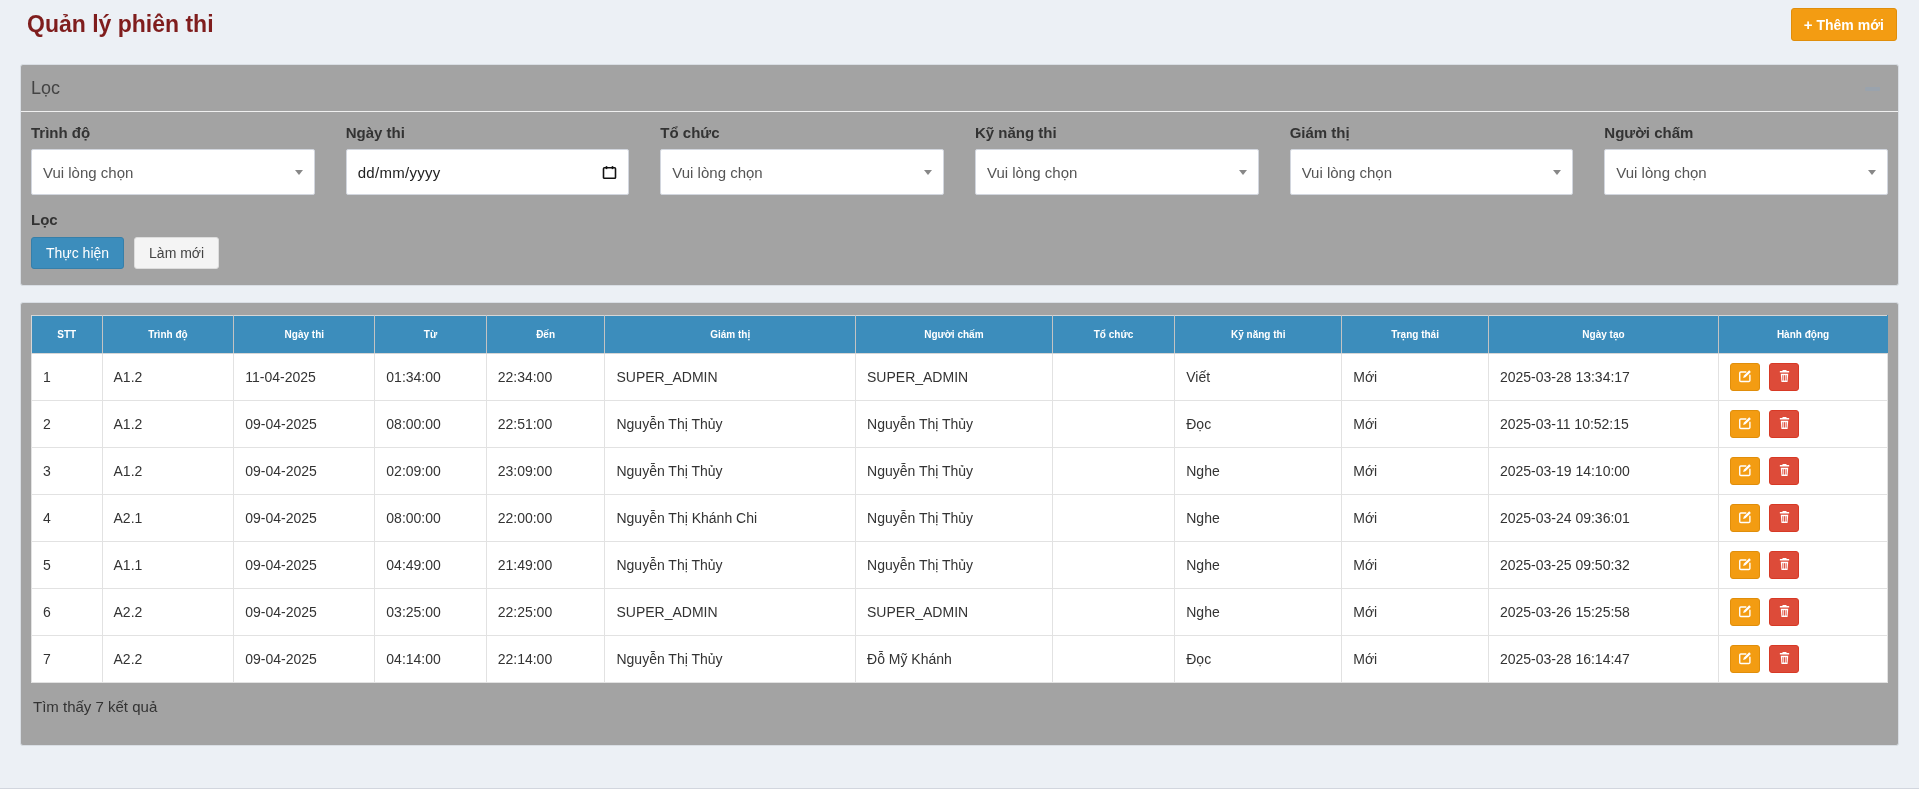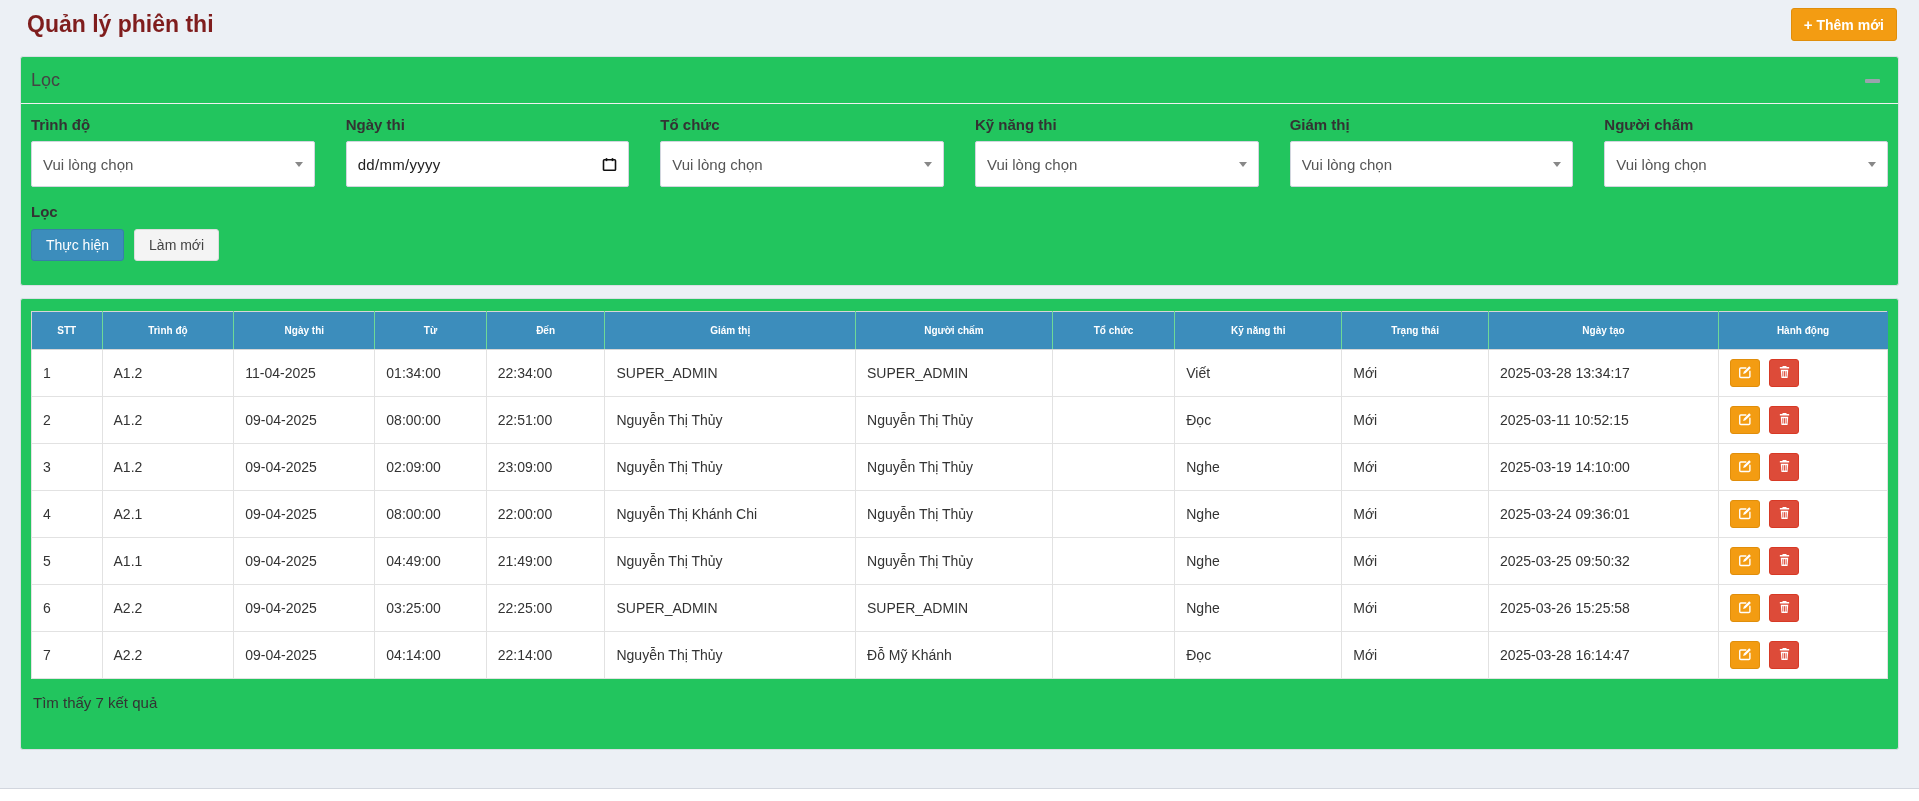--- a/index.html
+++ b/index.html
@@ -18,29 +18,29 @@
   .page-title { font-size: 23px; font-weight: 600; color: #7f1d1d; }
   .btn { display: inline-flex; align-items: center; justify-content: center;
     border: 1px solid transparent; border-radius: 3px; cursor: pointer;
     font-family: inherit; font-size: 14px; line-height: 1; }
   .btn-warning { background: #f39c12; border-color: #e08e0b; color: #fff; }
   .btn-primary { background: #3c8dbc; border-color: #367fa9; color: #fff; }
   .btn-default { background: #f4f4f4; border-color: #ddd; color: #444; }
   .btn-add { padding: 8px 12px; font-weight: 600; }
   .btn-add .plus { font-weight: 700; margin-right: 4px; font-size: 15px; }
   
-  .box { background: #22c55e; border: 1px solid #d9dee4; border-radius: 3px;
-    margin: 8px 20px 12px 20px; }
+  .box { background: #a3a3a3; border: 1px solid #d9dee4; border-radius: 3px;
+    margin: 16px 20px 12px 20px; }
   .box-header { display: flex; align-items: center; justify-content: space-between;
     padding: 13px 18px 12px 10px; }
   .box-title { font-size: 18px; color: #444; font-weight: 400; }
   .box-filter .box-header { border-bottom: 1px solid #f0f0f0; }
   .collapse-tool { width: 15px; height: 4px; background: #9aa3ad; border-radius: 1px;
     display: inline-block; cursor: pointer; }
-  .box-body { padding: 12px 10px 24px 10px; }
+  .box-body { padding: 12px 10px 16px 10px; }
   
   .filter-grid { display: grid; grid-template-columns: repeat(6, 1fr);
     column-gap: 31px; row-gap: 0; }
   .field-label { font-size: 15px; font-weight: 700; color: #333; margin-bottom: 8px; display: block; }
   .control { height: 46px; border: 1px solid #d2d6de; border-radius: 2px;
     background: #fff; display: flex; align-items: center; justify-content: space-between;
     padding: 0 11px; font-size: 15px; color: #555; cursor: pointer; }
   .control .value { white-space: nowrap; overflow: hidden; }
   .control.date .value { color: #222; letter-spacing: .3px; text-align: center; }
   .caret { width: 0; height: 0; border-left: 4px solid transparent;

